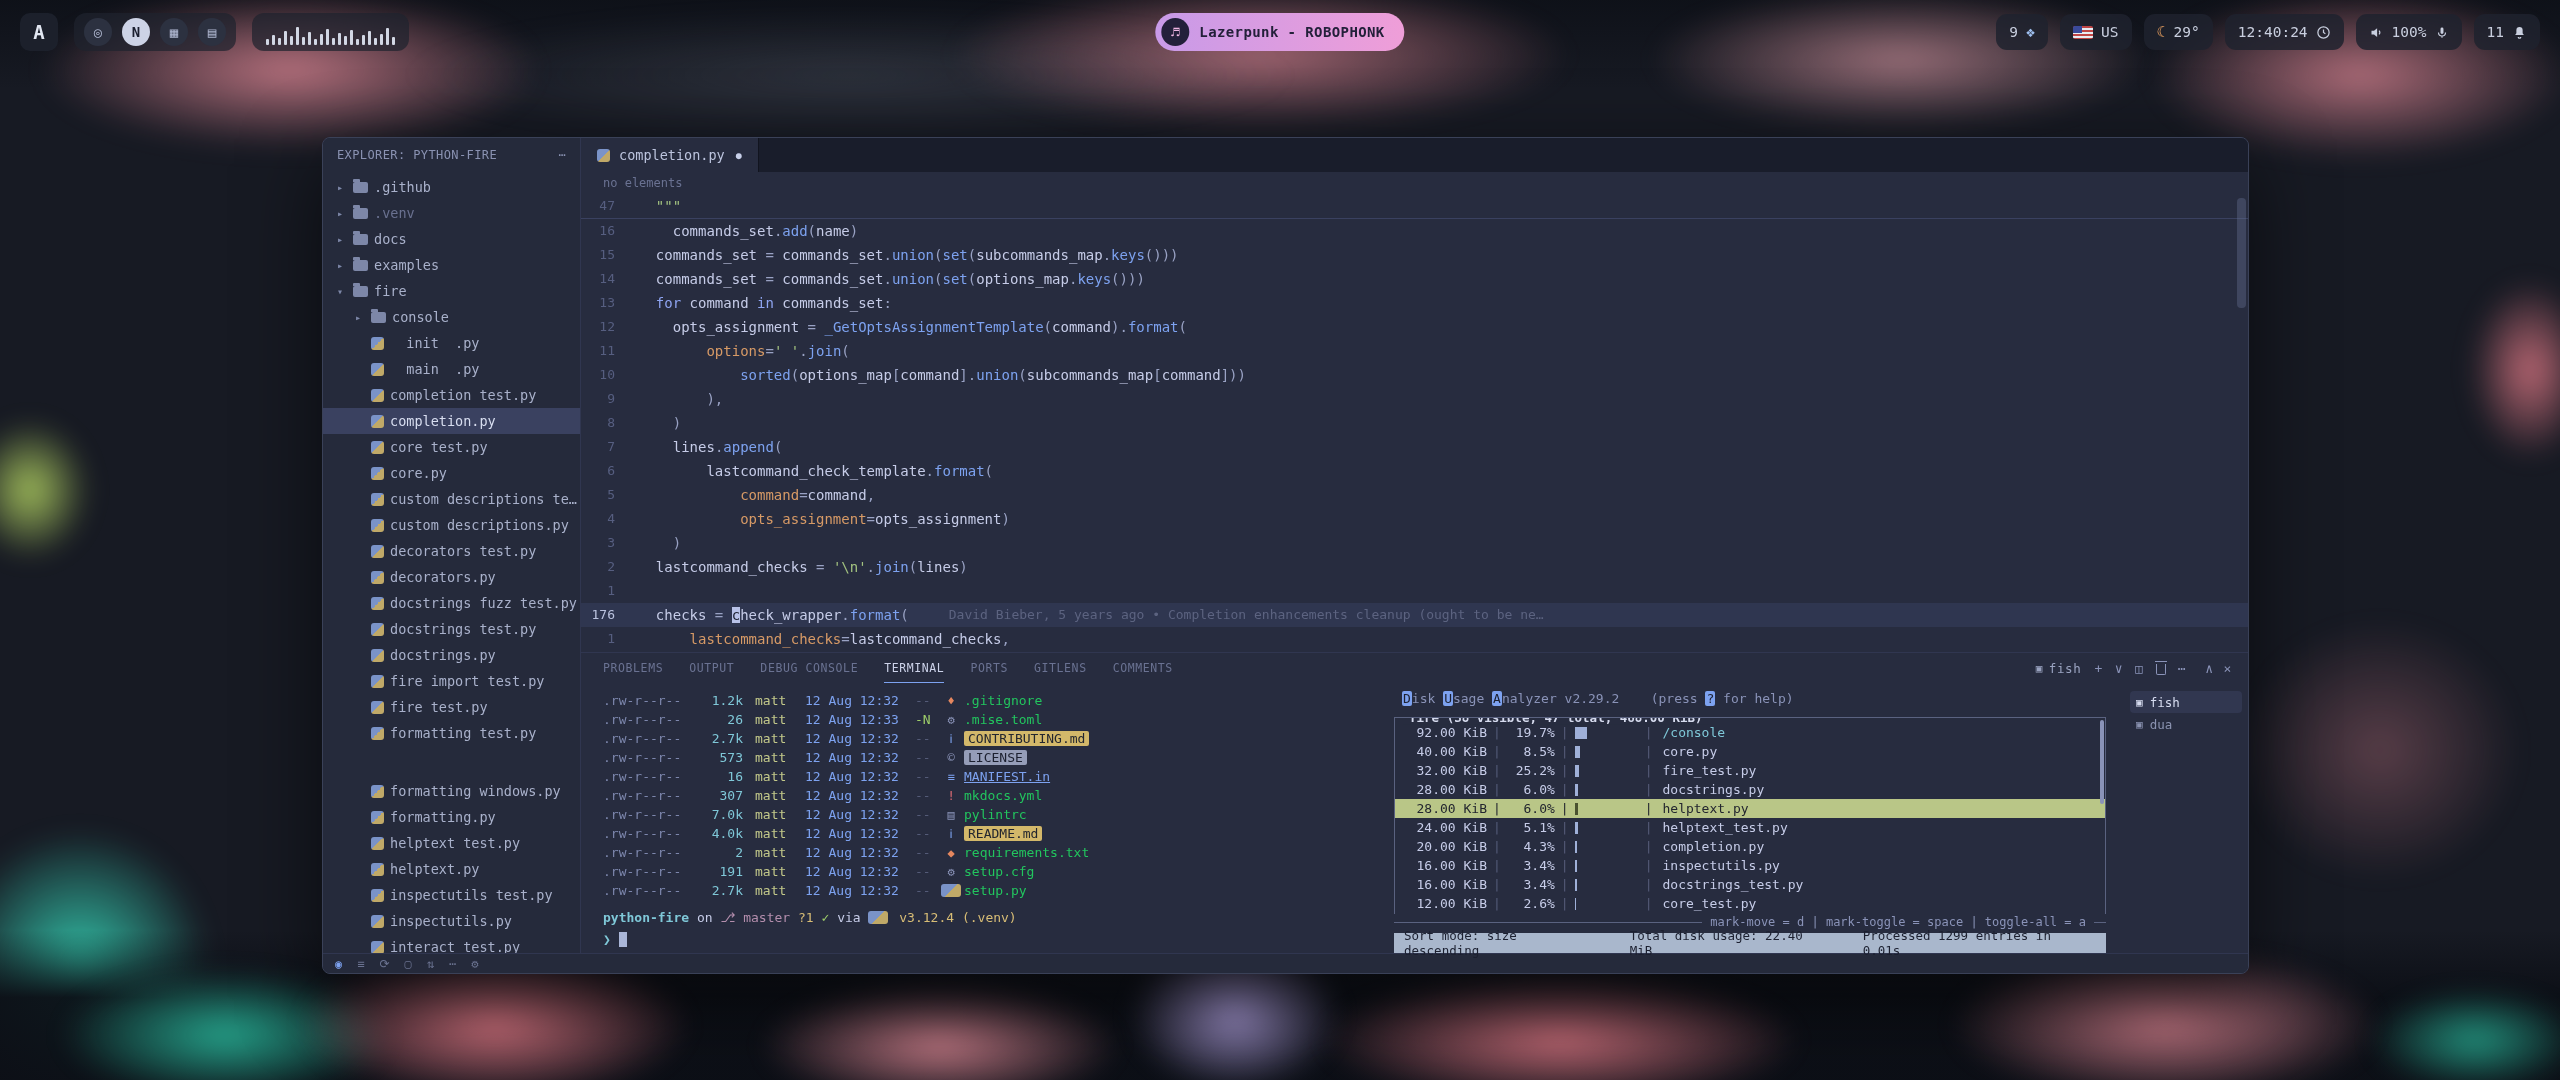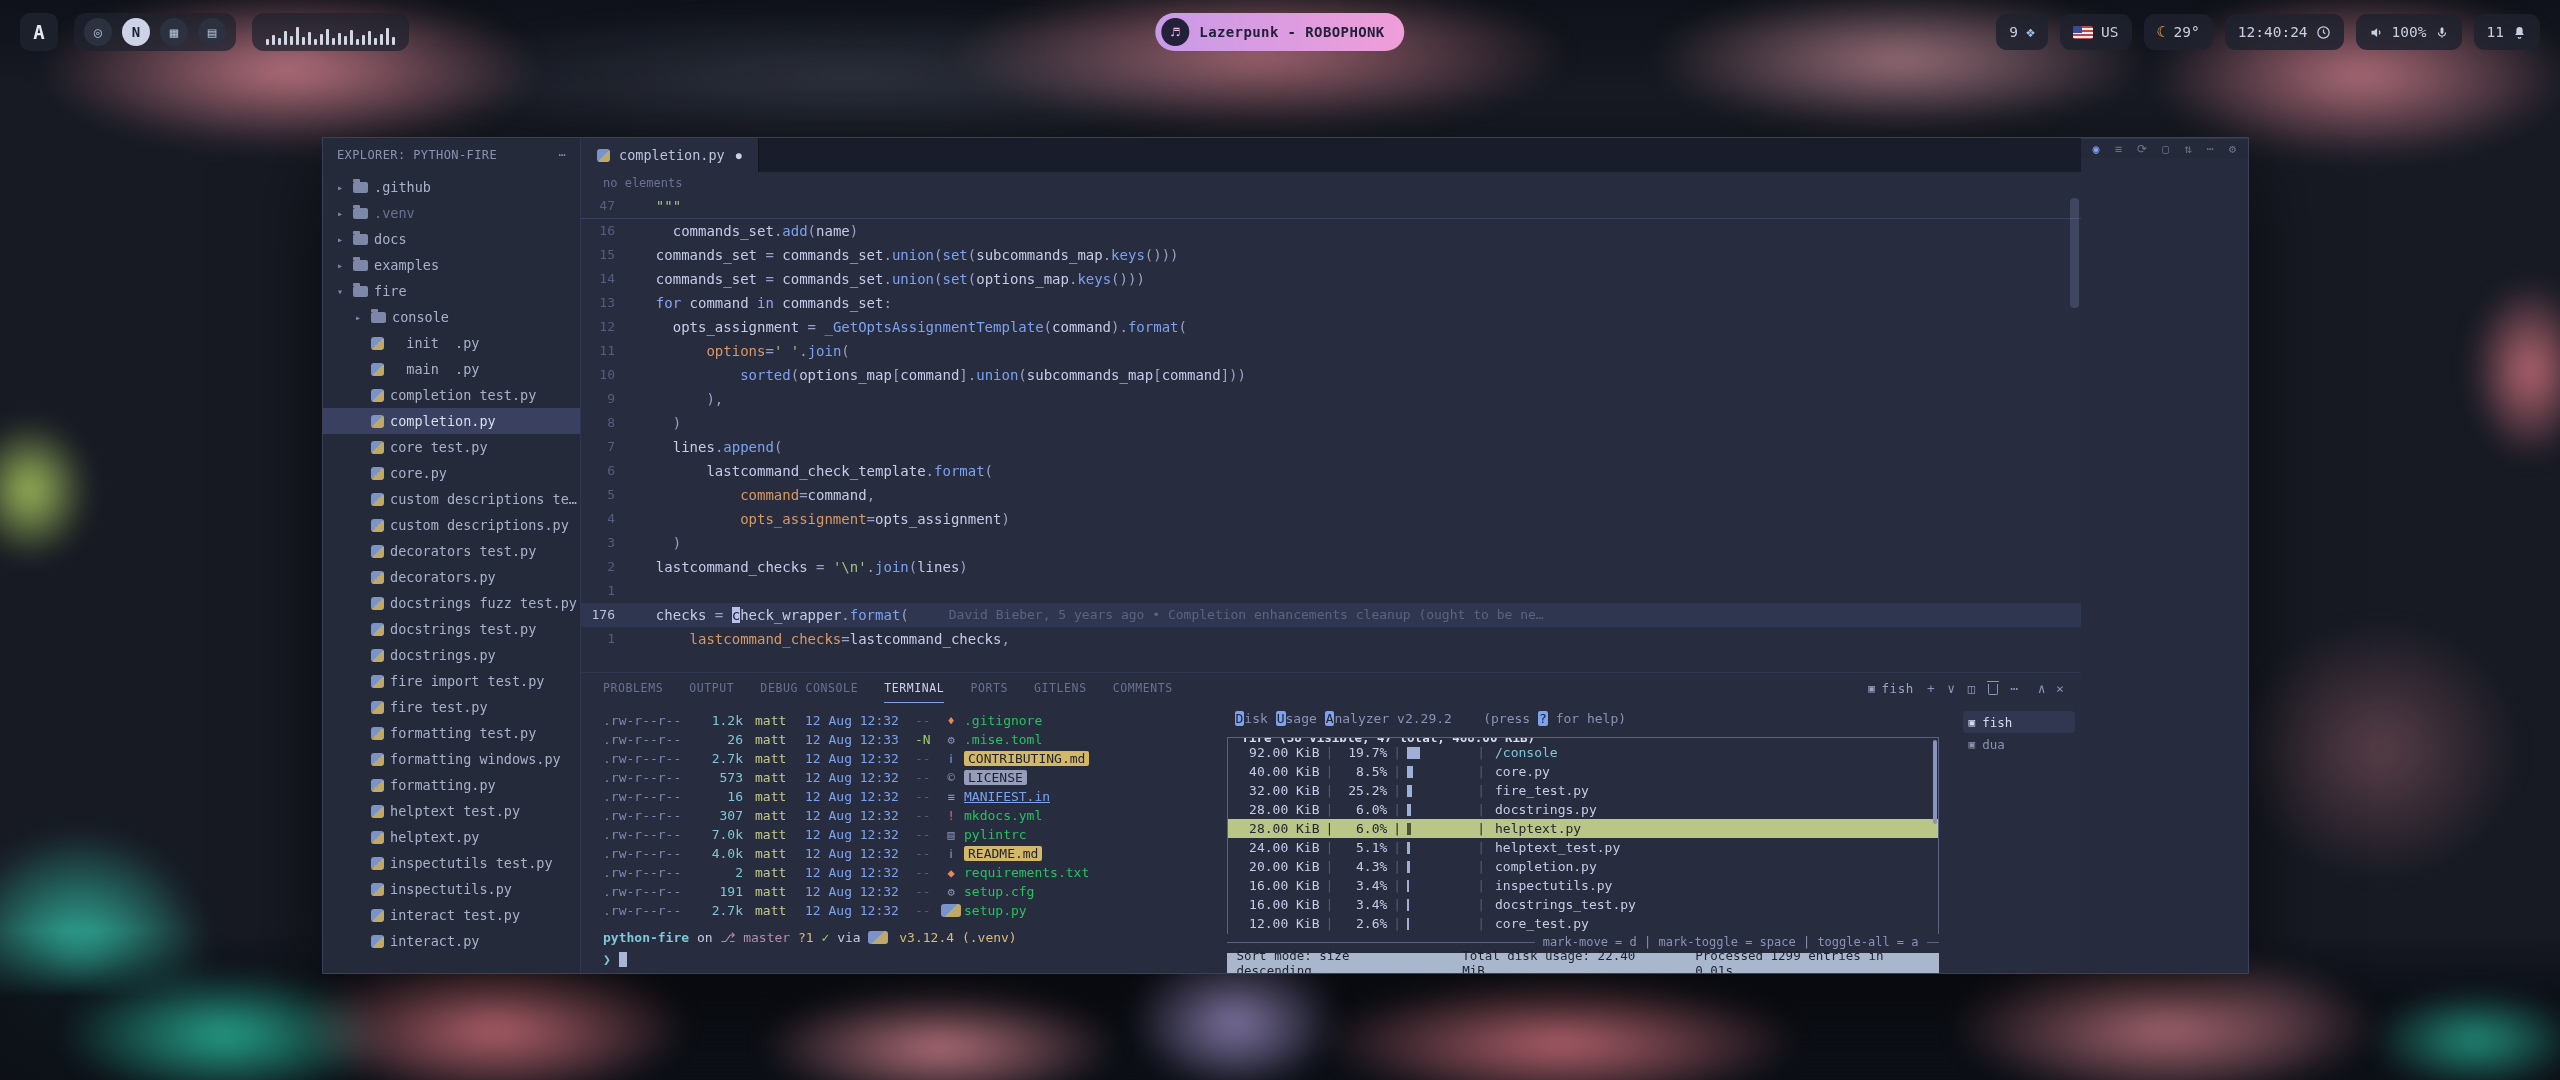--- a/index.html
+++ b/index.html
@@ -32,22 +32,22 @@
     background:rgba(30,34,46,.85);color:#c9cfdf;font-size:14.5px}
   .pill svg{display:block}
   .layout-ico{color:#9fc0f0;font-size:15px}
   .flag{width:20px;height:13px;border-radius:2px;position:relative;overflow:hidden;
     background:repeating-linear-gradient(180deg,#c04545 0 2px,#e8ecf2 2px 4px)}
   .flag::before{content:"";position:absolute;left:0;top:0;width:9px;height:7px;background:#3a4a9a}
   .moon{color:#f0a560;font-size:15px}
 
   
   #window{position:absolute;left:322px;top:137px;width:1927px;height:837px;background:#262b3d;
-    border:1px solid #3a4158;border-radius:0;box-shadow:0 26px 80px rgba(0,0,0,.6);
-    display:flex;flex-direction:row;overflow:hidden;z-index:4}
+    border:1px solid #3a4158;border-radius:8px;box-shadow:0 26px 80px rgba(0,0,0,.6);
+    display:flex;flex-direction:column;overflow:hidden;z-index:4}
   #win-body{flex:1;display:flex;min-height:0}
   #sidebar{width:258px;flex:none;background:#252a3b;border-right:1px solid #303650;display:flex;flex-direction:column;min-height:0}
   #sb-header{height:34px;flex:none;display:flex;align-items:center;padding:0 14px;color:#8a92b2;font-size:12px;letter-spacing:.4px}
   #sb-header .more{margin-left:auto;color:#8a92b2;cursor:default}
   #tree{flex:1;overflow:hidden;padding-top:2px}
   .tree-item{height:26px;display:flex;align-items:center;gap:6px;color:#a9b1cb;font-size:13.5px;white-space:nowrap;cursor:default}
   .tree-item.selected{background:#3a4160;color:#d8def0}
   .tree-item.dim .tree-label{color:#6a7190}
   .chev{width:14px;flex:none;color:#7d87a8;font-size:10px;text-align:center}
   .folder-ico{width:15px;height:11px;background:#7d87a8;border-radius:2px;position:relative;flex:none}
@@ -358,21 +358,21 @@
           <div class="tree-item" style="padding-left: 28px;">
             <span class="chev"> </span>
             <span class="py-ico"></span>
             <span class="tree-label">fire_test.py</span>
           </div>
           <div class="tree-item" style="padding-left: 28px;">
             <span class="chev"> </span>
             <span class="py-ico"></span>
             <span class="tree-label">formatting_test.py</span>
           </div>
-          <div class="tree-item" style="padding-left: 28px;">
+          <div class="tree-item" style="padding-left: 28px; margin-top: 32px;">
             <span class="chev"> </span>
             <span class="py-ico"></span>
             <span class="tree-label">formatting_windows.py</span>
           </div>
           <div class="tree-item" style="padding-left: 28px;">
             <span class="chev"> </span>
             <span class="py-ico"></span>
             <span class="tree-label">formatting.py</span>
           </div>
           <div class="tree-item" style="padding-left: 28px;">

